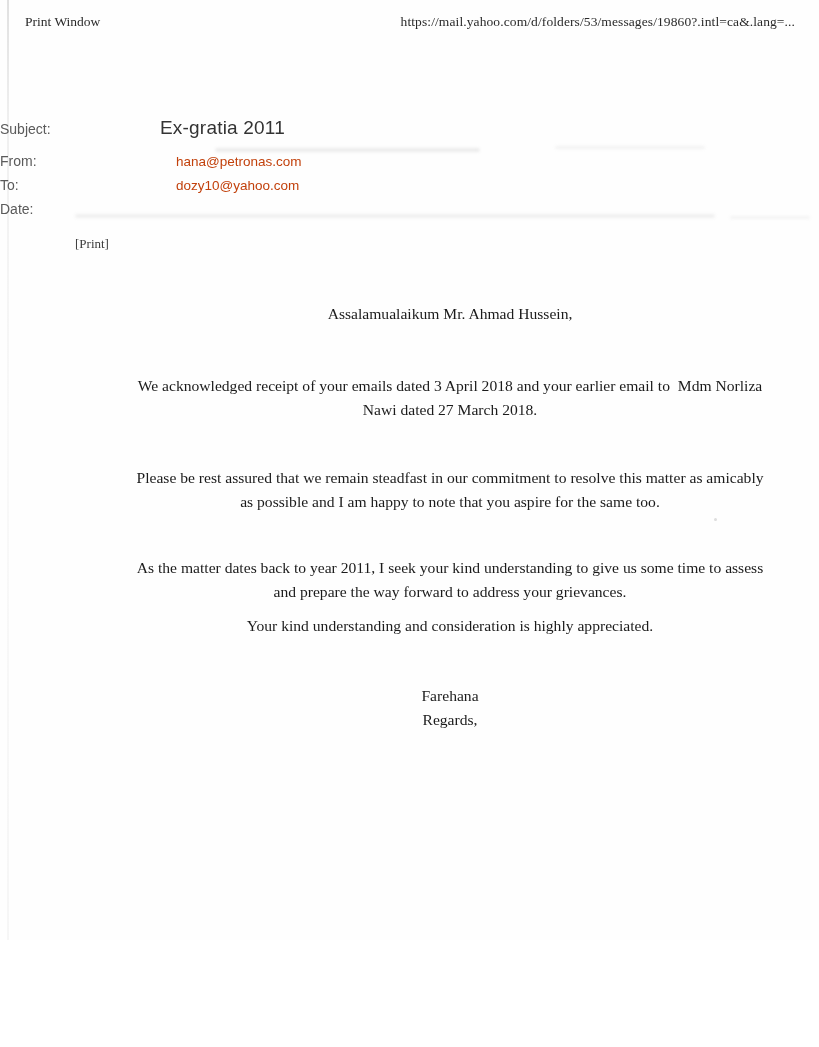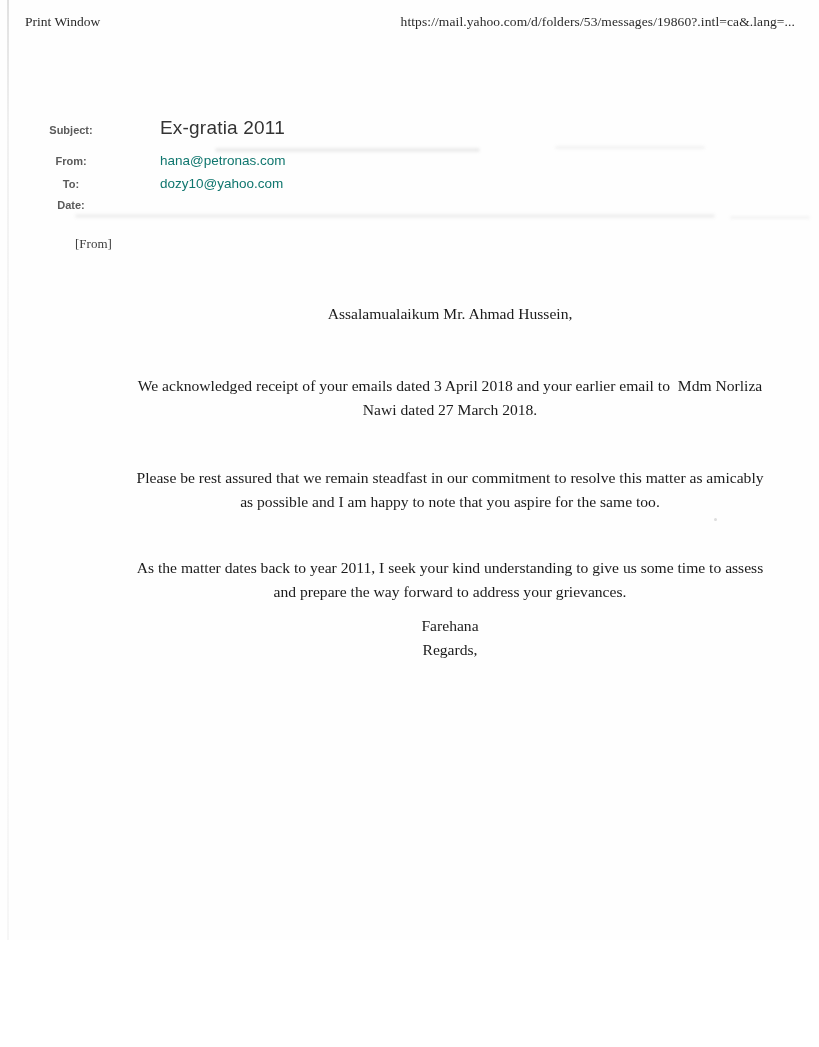--- a/index.html
+++ b/index.html
@@ -41,39 +41,38 @@
     position: absolute;
     top: 117px; left: 0; right: 0;
     font-family: "Liberation Sans", sans-serif;
   }
   .hdr-row {
     display: flex;
     align-items: baseline;
   }
   .hdr-label {
     width: 142px;
-    text-align: center;
+    text-align: left;
     color: #5a5a5a;
-    font-size: 11px;
+    font-size: 14px;
     flex: 0 0 142px;
-    font-weight: bold;
   }
   .hdr-value {
     margin-left: 18px;
-    color: #0f766e;
+    color: #c2410c;
     font-size: 13.5px;
   }
   .subject-row { margin-bottom: 14px; }
   .subject-row .hdr-value {
     font-size: 19px;
     color: #333333;
     letter-spacing: 0.2px;
     text-align: center;
   }
-  .meta-row { margin-bottom: 8px; }
+  .meta-row { margin-bottom: 8px; gap: 16px; }
 
   
   .smudge {
     position: absolute;
     border-radius: 3px;
     background: #c9c9c9;
     opacity: 0.35;
     filter: blur(1.6px);
   }
   .smudge-1 { top: 148px; left: 215px; width: 265px; height: 4px; }
@@ -160,30 +159,31 @@
     <div class="hdr-row meta-row">
       <span class="hdr-label">Date:</span>
     </div>
   </div>
 
   <div class="smudge smudge-1"></div>
   <div class="smudge smudge-2"></div>
   <div class="smudge smudge-3"></div>
   <div class="smudge smudge-4"></div>
 
-  <div class="open-marker">[From]</div>
+  <div class="open-marker">[Print]</div>
 
   <div class="body-text">
     <p class="para para-1">Assalamualaikum Mr. Ahmad Hussein,</p>
     <p class="para para-2">We acknowledged receipt of your emails dated 3 April 2018 and your earlier email to  Mdm Norliza
 Nawi dated 27 March 2018.</p>
     <p class="para para-3">Please be rest assured that we remain steadfast in our commitment to resolve this matter as amicably
 as possible and I am happy to note that you aspire for the same too.</p>
     <p class="para para-4">As the matter dates back to year 2011, I seek your kind understanding to give us some time to assess
 and prepare the way forward to address your grievances.</p>
+    <p class="para para-6">Your kind understanding and consideration is highly appreciated.</p>
     <p class="para para-8">Farehana</p>
     <p class="para para-7">Regards,</p>
   </div>
 
   <div class="scan-dot"></div>
 
 
 </div>
 
 </body></html>

